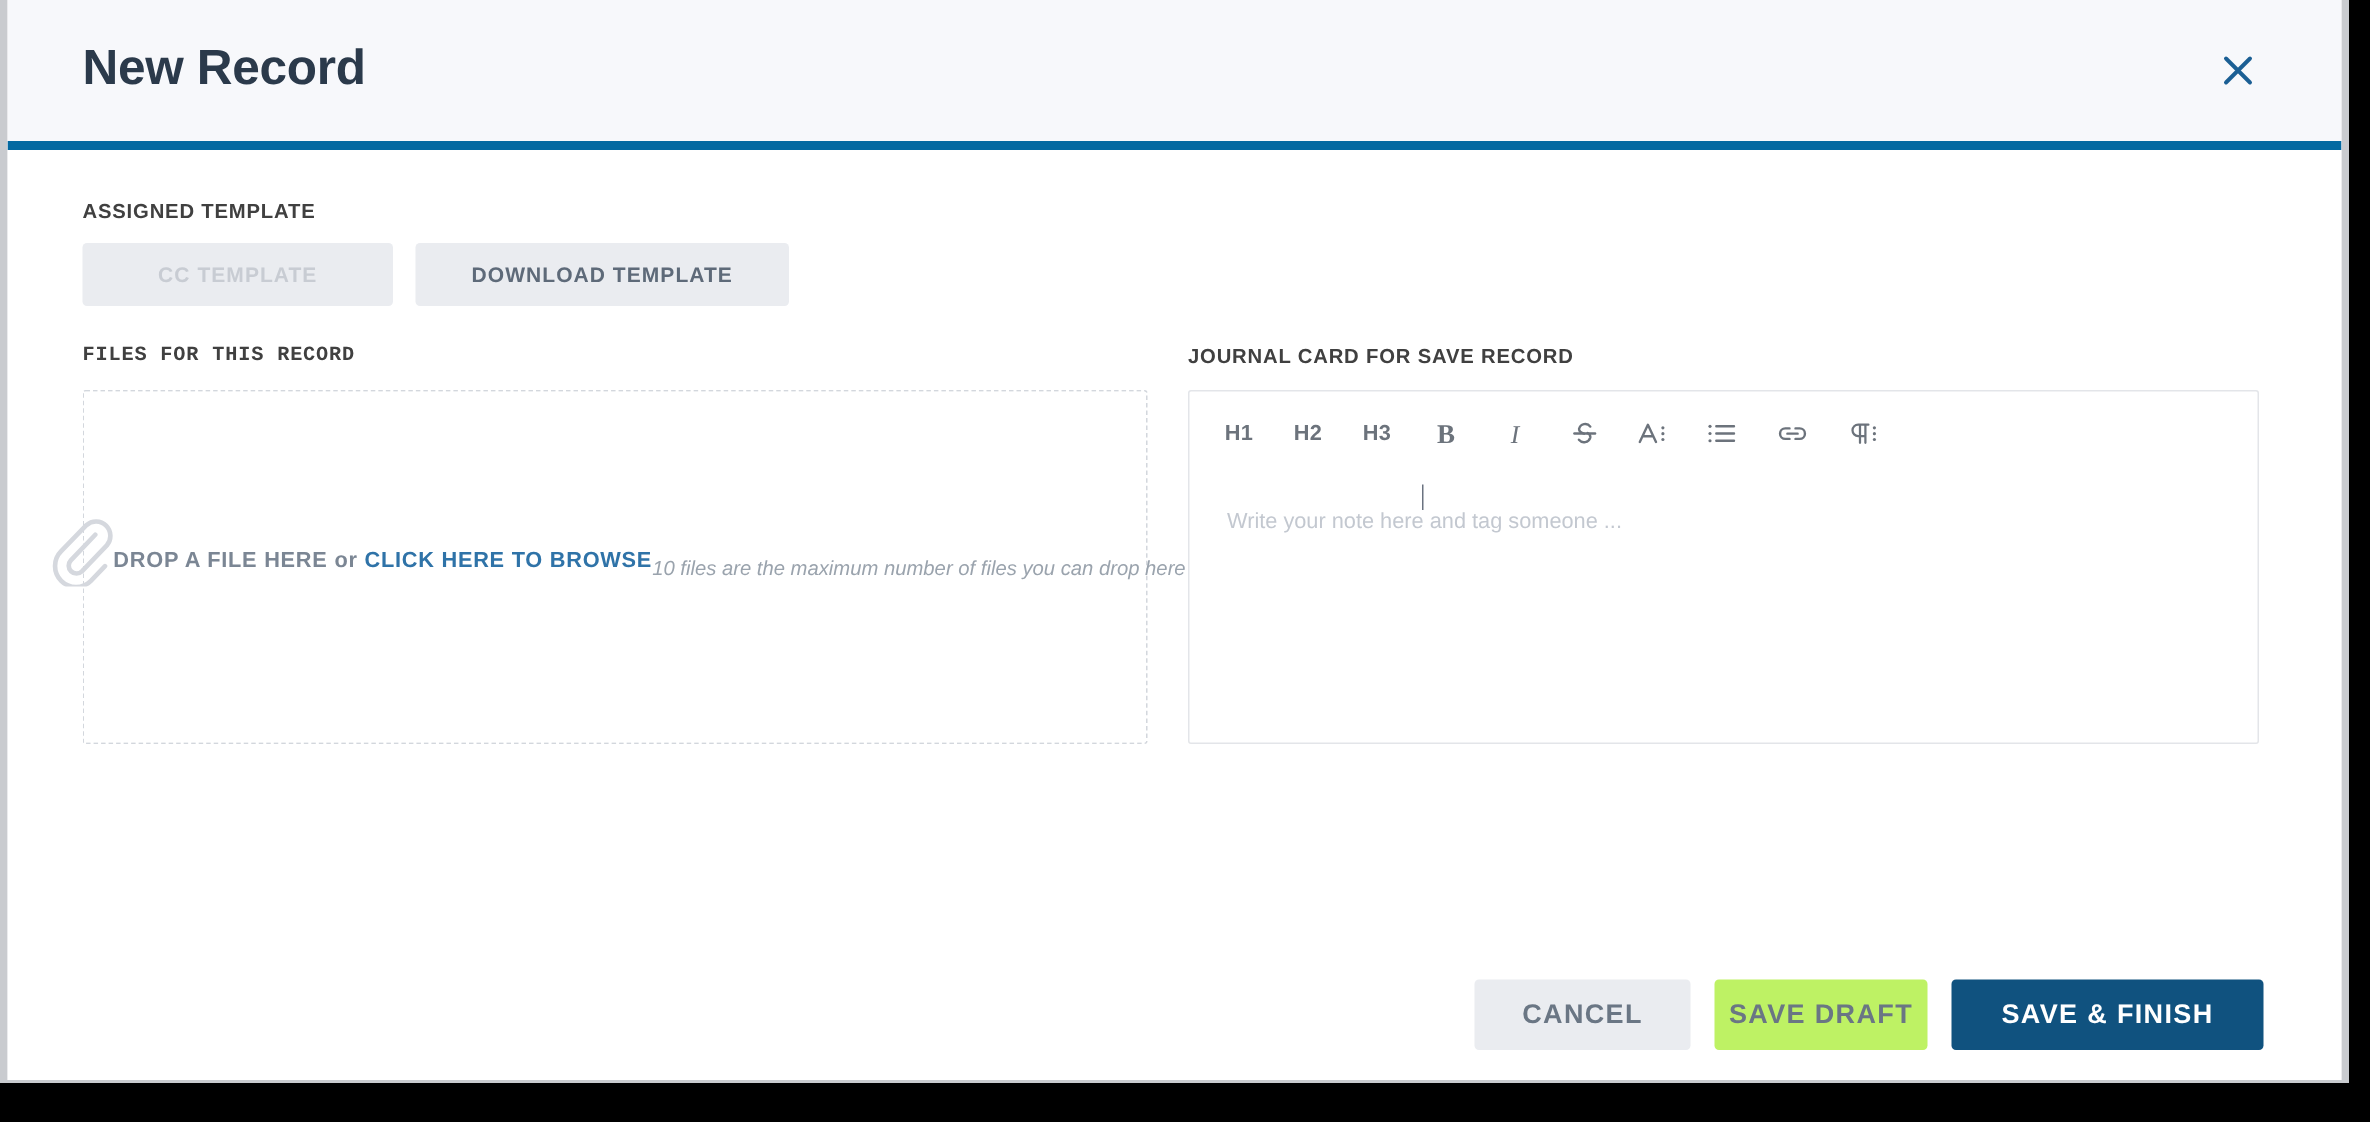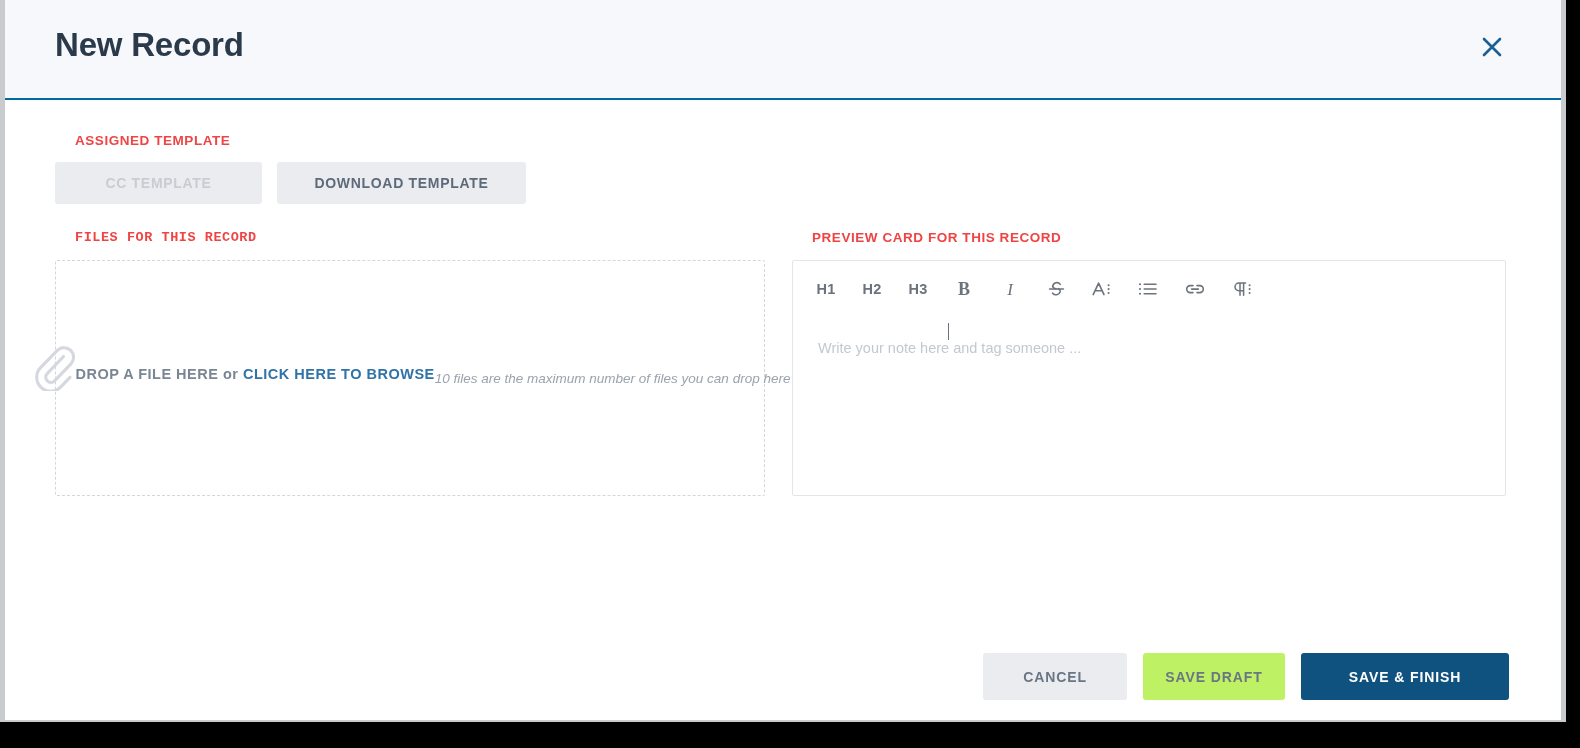--- a/index.html
+++ b/index.html
@@ -42,21 +42,21 @@
     overflow: hidden;
   }
 
   
   .modal-header {
     position: absolute;
     left: 0; top: 0;
     width: 1556px;
     height: 100px;
     background: #f7f8fb;
-    border-bottom: 2px solid #0369a1;
+    border-bottom: 6px solid #0369a1;
     box-sizing: border-box;
   }
   .modal-title {
     position: absolute;
     left: 50px;
     top: 26px;
     font-size: 33px;
     font-weight: bold;
     color: #2b3a4b;
     letter-spacing: -0.2px;
@@ -86,23 +86,22 @@
     width: 1556px;
     height: 620px;
     background: #ffffff;
   }
 
   .section-label {
     position: absolute;
     font-size: 13.5px;
     font-weight: bold;
     letter-spacing: 0.55px;
-    color: #ef4444;
-    white-space: nowrap;
-    margin-left: 20px;
+    color: #404040;
+    white-space: nowrap;
   }
   #assigned-template-label { left: 50px; top: 33px; }
   #files-label            { left: 50px; top: 130px; font-family: Liberation Mono, monospace; }
   #journal-label          { left: 787px; top: 130px; }
 
   
   .template-row {
     position: absolute;
     left: 50px;
     top: 62px;
@@ -249,21 +248,21 @@
     right: 52px;
     top: 553px;
     display: flex;
     gap: 16px;
   }
   .ft-btn {
     height: 47px;
     border: none;
     border-radius: 3px;
     font-family: "Liberation Sans", sans-serif;
-    font-size: 14px;
+    font-size: 18px;
     font-weight: bold;
     letter-spacing: 0.9px;
     cursor: pointer;
     display: flex;
     align-items: center;
     justify-content: center;
     white-space: nowrap;
   }
   .ft-cancel {
     width: 144px;
@@ -317,21 +316,21 @@
             </svg>
           </span>
 
           <div class="drop-main">
             <span>DROP A FILE HERE</span><span class="sep"> or </span><span class="browse">CLICK HERE TO BROWSE</span>
           </div>
 
           <div class="drop-sub">10 files are the maximum number of files you can drop here</div>
         </div>
 
-        <div class="section-label" id="journal-label">PREVIEW CARD FOR THIS RECORD</div>
+        <div class="section-label" id="journal-label">JOURNAL CARD FOR SAVE RECORD</div>
 
         <div class="editor">
 
           <div class="editor-toolbar">
             <button class="tb-btn heading">H1</button>
             <button class="tb-btn heading">H2</button>
             <button class="tb-btn heading">H3</button>
             <button class="tb-btn bold">B</button>
             <button class="tb-btn italic">I</button>
 

